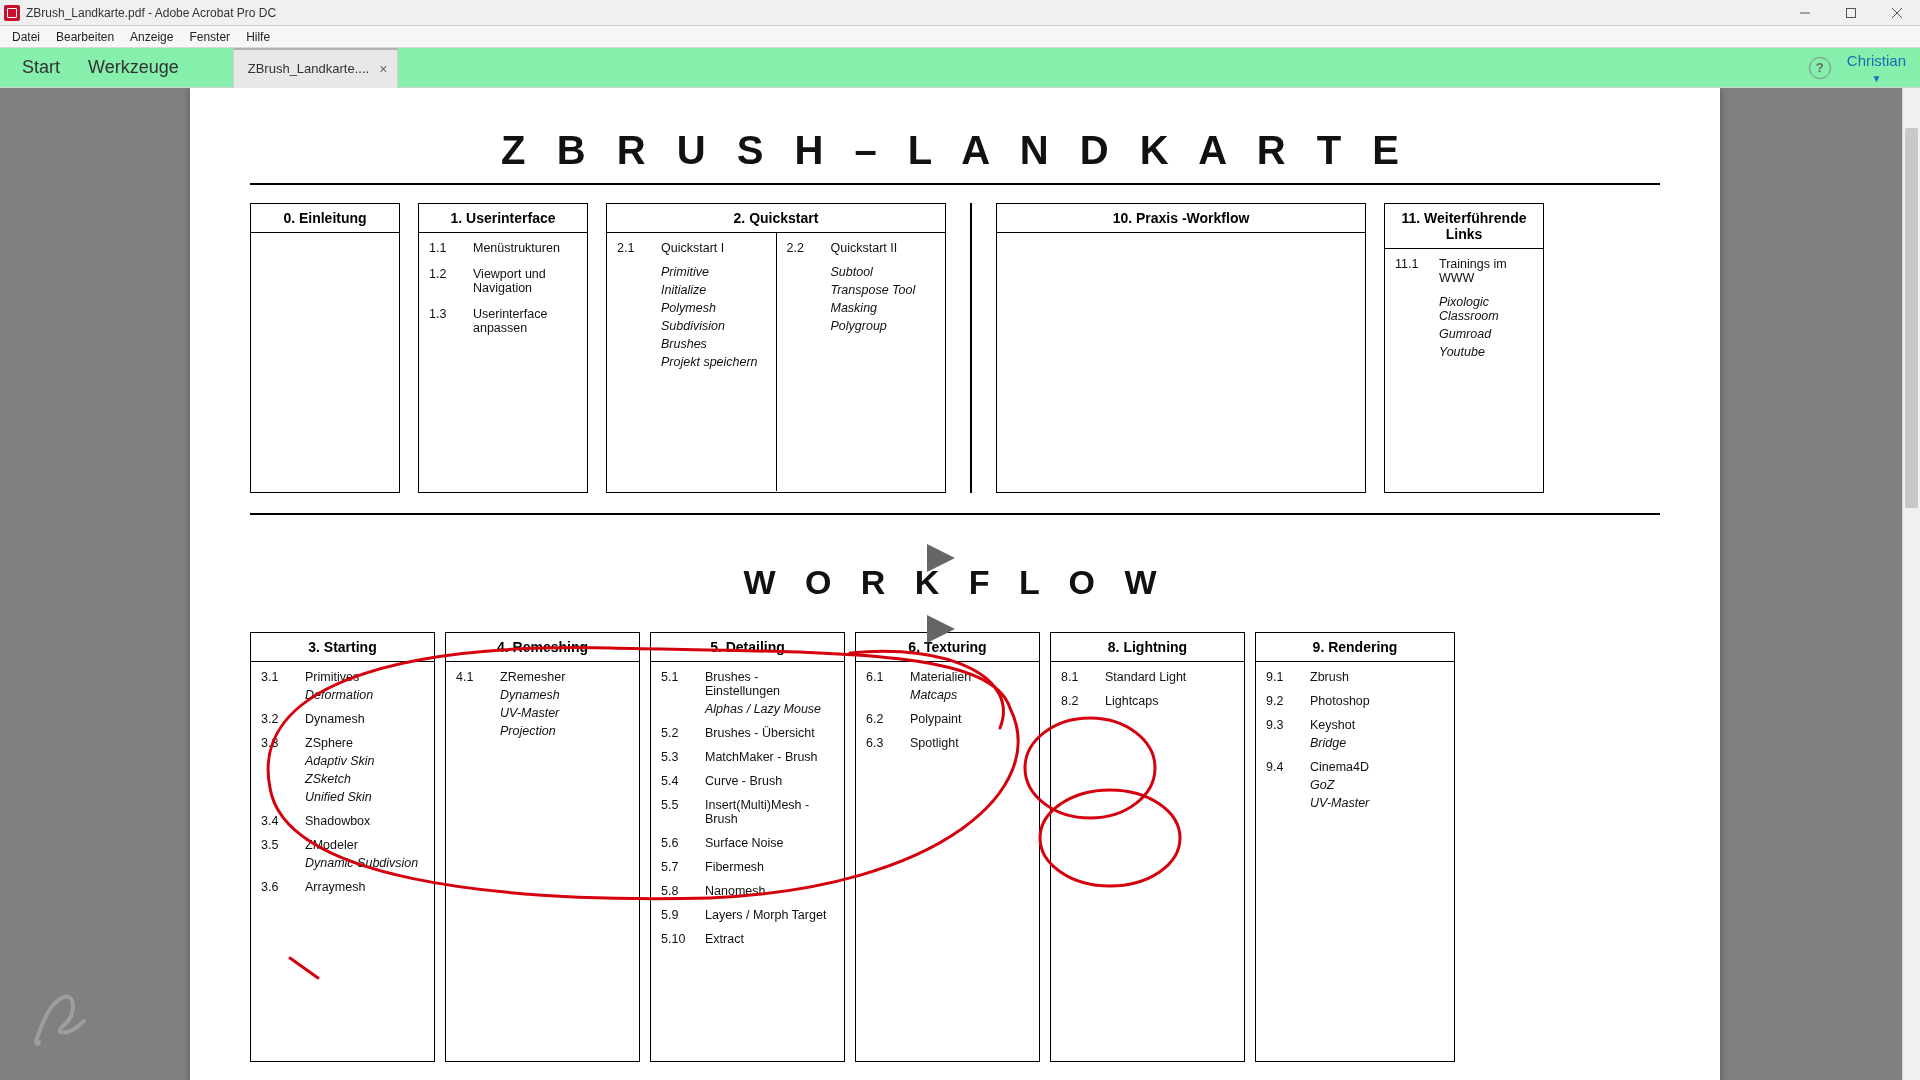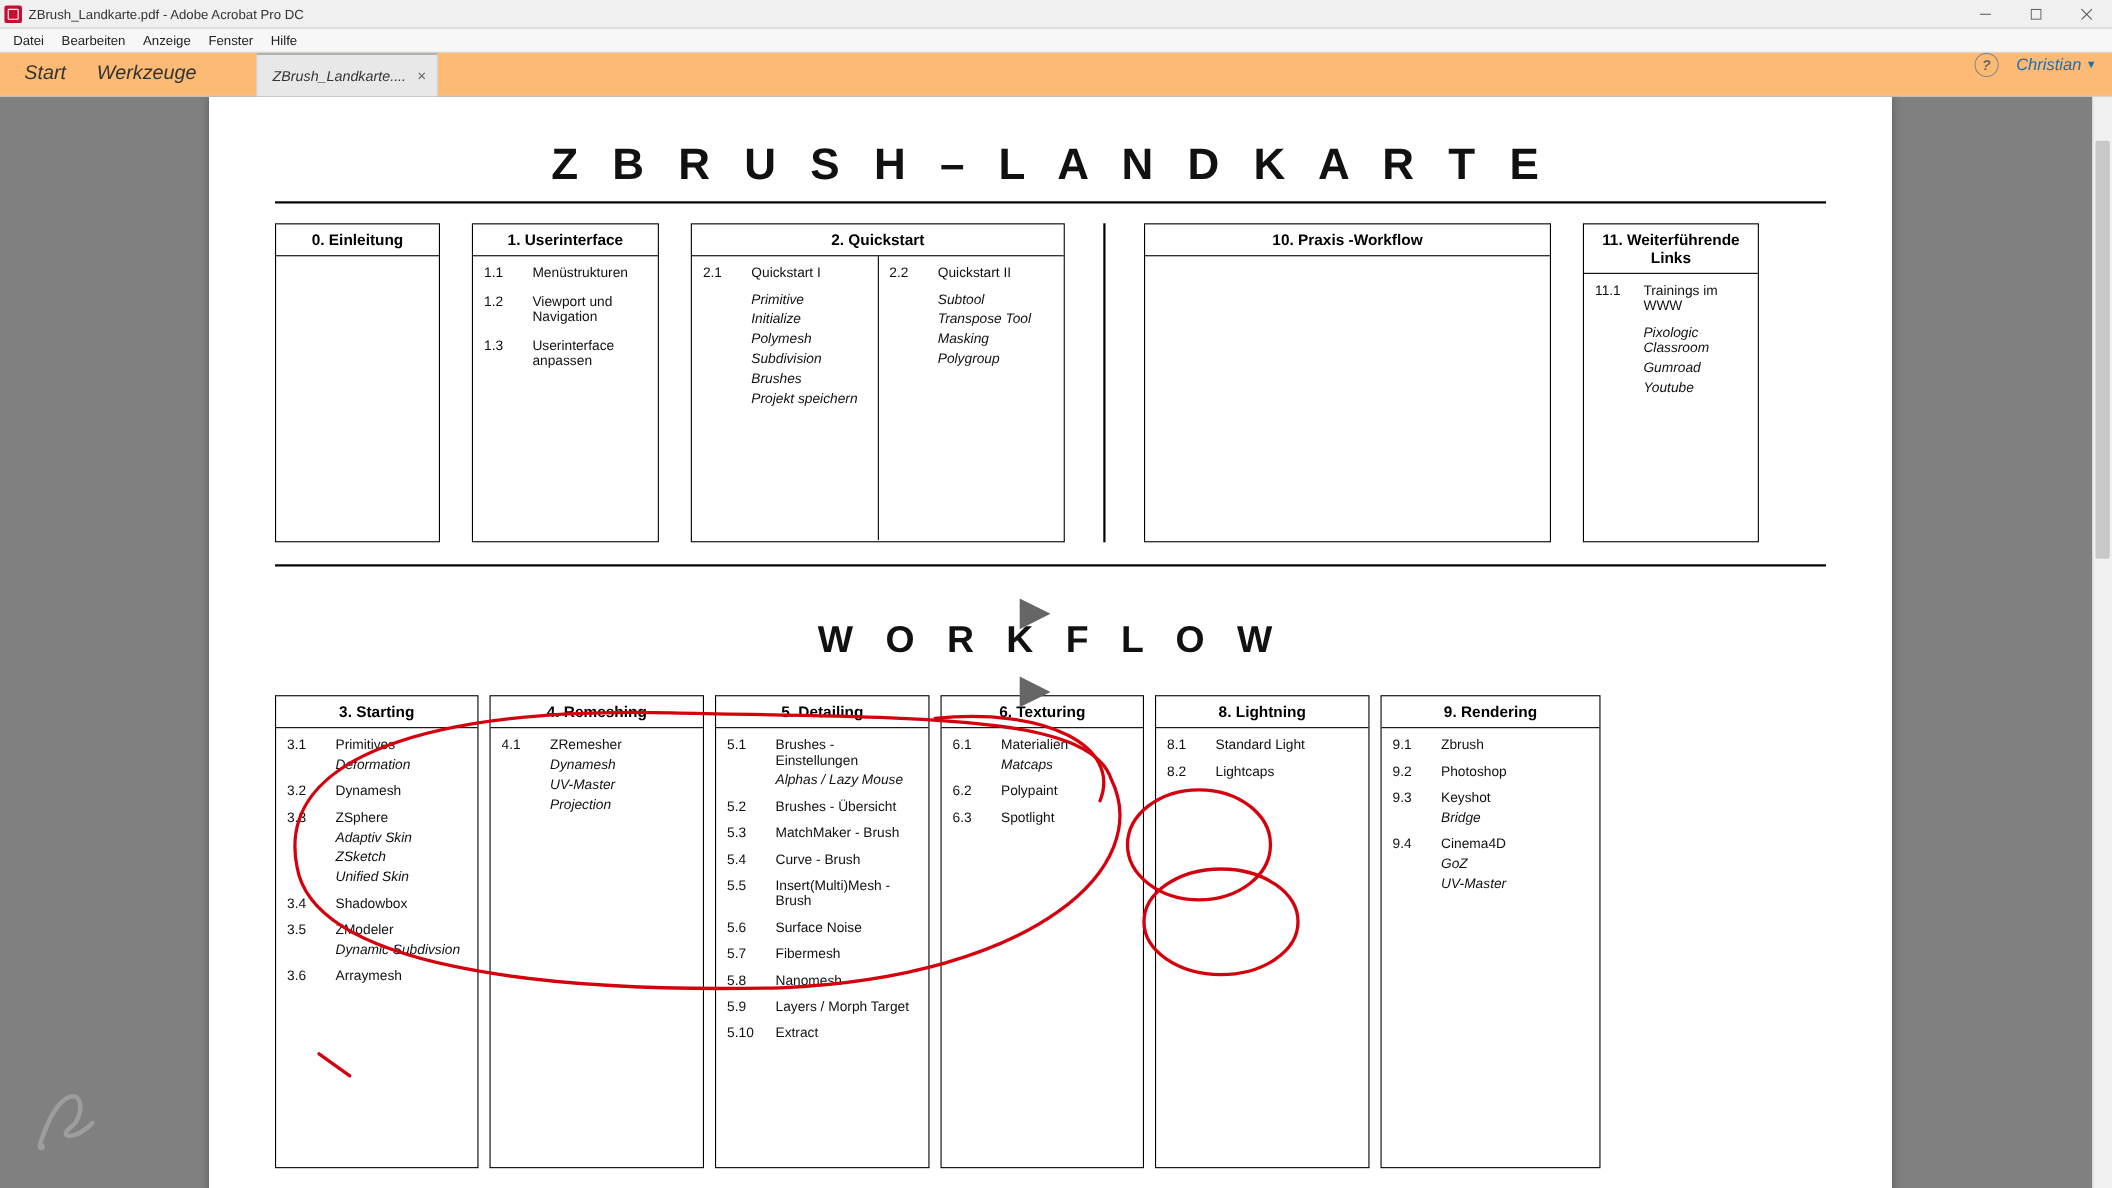--- a/index.html
+++ b/index.html
@@ -12,43 +12,43 @@
 .titlebar .title-text { font-size: 12px; color: #333; }
 .titlebar .win-controls { position: absolute; right: 0; top: 0; display: flex; }
 .titlebar .win-btn { width: 46px; height: 26px; display: flex; align-items: center; justify-content: center; color: #555; }
 .titlebar .win-btn svg { width: 10px; height: 10px; }
 
 
 .menubar { height: 22px; background: #f7f7f7; display: flex; align-items: center; padding: 0 4px; border-bottom: 1px solid #d8d8d8; font-size: 12px; color: #222; }
 .menubar .menu-item { padding: 2px 8px; cursor: default; }
 
 
-.tabrow { height: 40px; background: #fdba74; display: flex; border-bottom: 1px solid #d0d0d0; position: relative; padding-left: 8px; font-style: italic; }
+.tabrow { height: 40px; background: #86efac; display: flex; align-items: center; border-bottom: 1px solid #d0d0d0; position: relative; padding-left: 8px; }
 .tabrow .start-tab, .tabrow .tools-tab { font-size: 18px; color: #333; padding: 8px 14px; cursor: default; }
 .tabrow .tools-tab { font-weight: 400; }
 .tabrow .doc-tab { margin-left: 40px; height: 40px; display: flex; align-items: center; background: #e8e8e8; border-top: 2px solid #b0b0b0; border-left: 1px solid #d0d0d0; border-right: 1px solid #d0d0d0; padding: 0 10px 0 14px; font-size: 13px; color: #333; gap: 10px; }
 .tabrow .doc-tab .close-x { color: #666; font-size: 14px; cursor: pointer; }
 .tabrow .right-tools { position: absolute; right: 14px; display: flex; align-items: center; gap: 16px; }
 .tabrow .help-icon { width: 22px; height: 22px; border: 1.5px solid #888; border-radius: 50%; display: flex; align-items: center; justify-content: center; color: #666; font-weight: bold; font-size: 13px; }
-.tabrow .user-link { color: #1a6fb4; font-size: 15px; display: flex; align-items: center; gap: 4px; }
+.tabrow .user-link { color: #1a6fb4; font-size: 15px; display: flex; align-items: center; gap: 4px; flex-direction: column; }
 .tabrow .user-link .caret { font-size: 10px; }
 
 
 .doc-viewport { position: absolute; top: 88px; left: 0; right: 18px; bottom: 0; background: #808080; overflow: hidden; }
 .scrollbar-v { position: absolute; top: 88px; right: 0; width: 18px; bottom: 0; background: #f0f0f0; border-left: 1px solid #d4d4d4; }
 .scrollbar-v .thumb { position: absolute; left: 2px; right: 2px; top: 40px; height: 380px; background: #c8c8c8; border-radius: 2px; }
 
 .page { position: absolute; left: 190px; top: 0; width: 1530px; height: 1080px; background: #fff; box-shadow: 0 0 8px rgba(0,0,0,0.3); }
 .page-inner { padding: 40px 60px; }
 
 .doc-title { font-size: 40px; font-weight: 700; letter-spacing: 10px; text-align: center; color: #111; margin-bottom: 10px; }
 .hr { height: 2px; background: #000; margin: 6px 0 18px 0; }
 
 
-.top-grid { display: flex; gap: 29px; align-items: stretch; }
+.top-grid { display: flex; gap: 18px; align-items: stretch; }
 .box { border: 1.5px solid #000; background: #fff; }
 .box-head { border-bottom: 1.5px solid #000; padding: 6px 8px; font-weight: 700; font-size: 14px; text-align: center; }
 .box-body { padding: 8px 10px 12px 10px; font-size: 12.5px; color: #111; }
 .row { display: flex; gap: 10px; margin-bottom: 4px; }
 .row .num { width: 34px; flex-shrink: 0; }
 .row .txt { flex: 1; }
 .sub { margin-left: 44px; font-style: italic; margin-bottom: 4px; }
 
 .col { display: flex; flex-direction: column; }
 .vr { width: 2px; background: #000; align-self: stretch; margin: 0 6px; }

